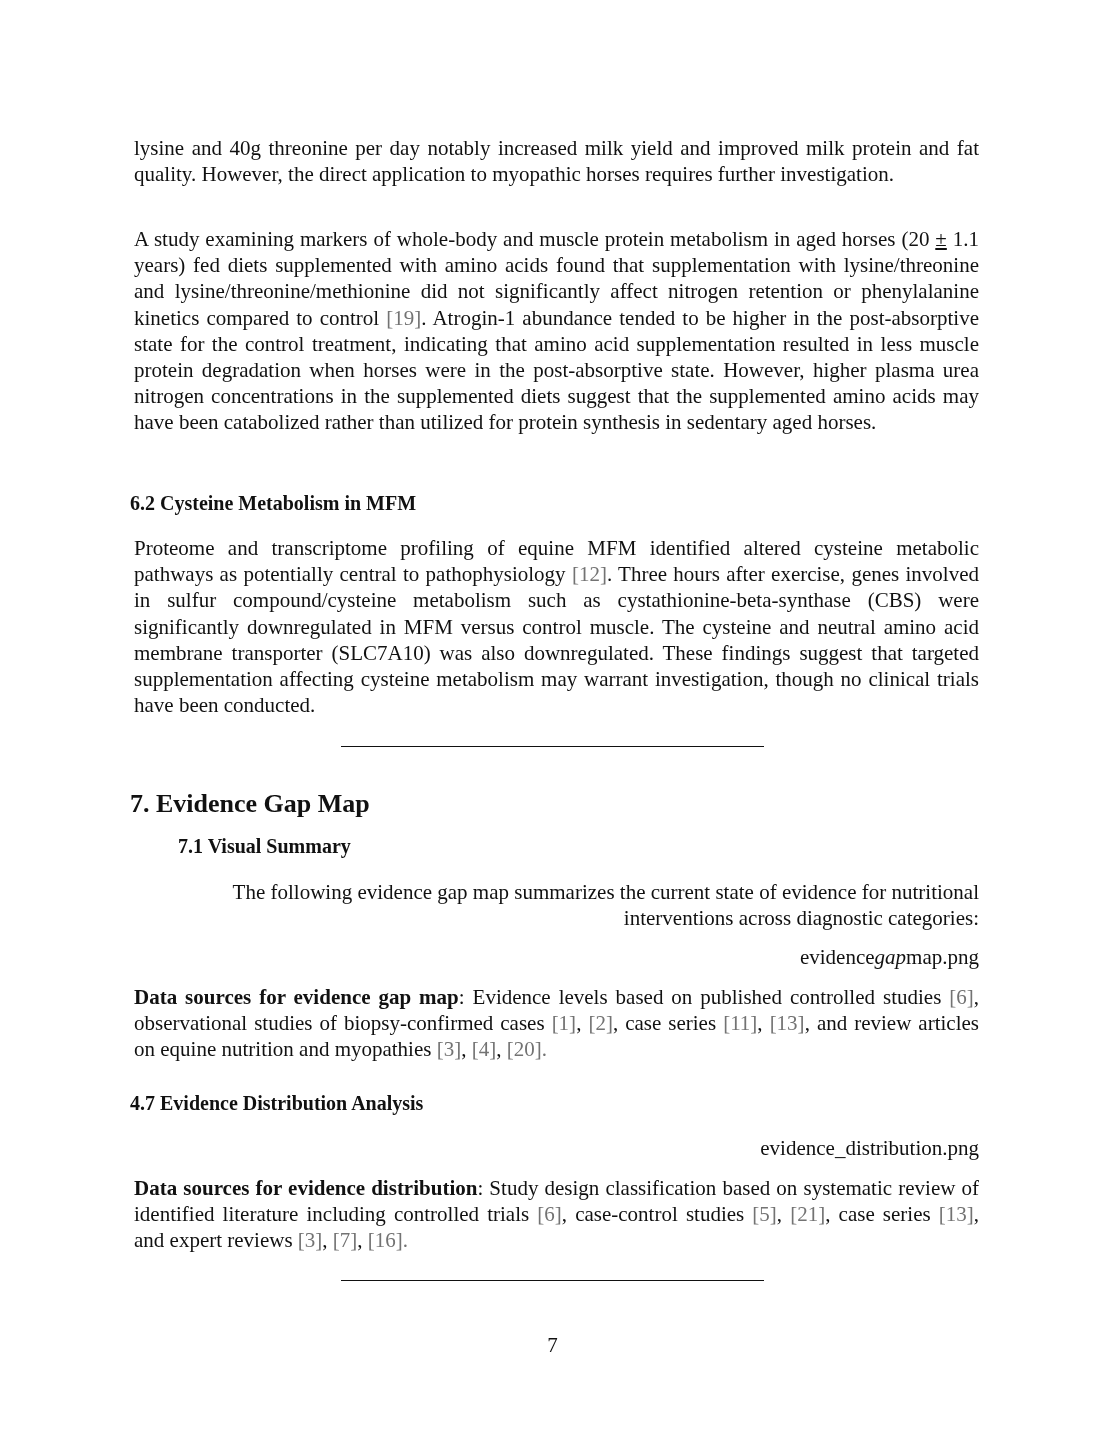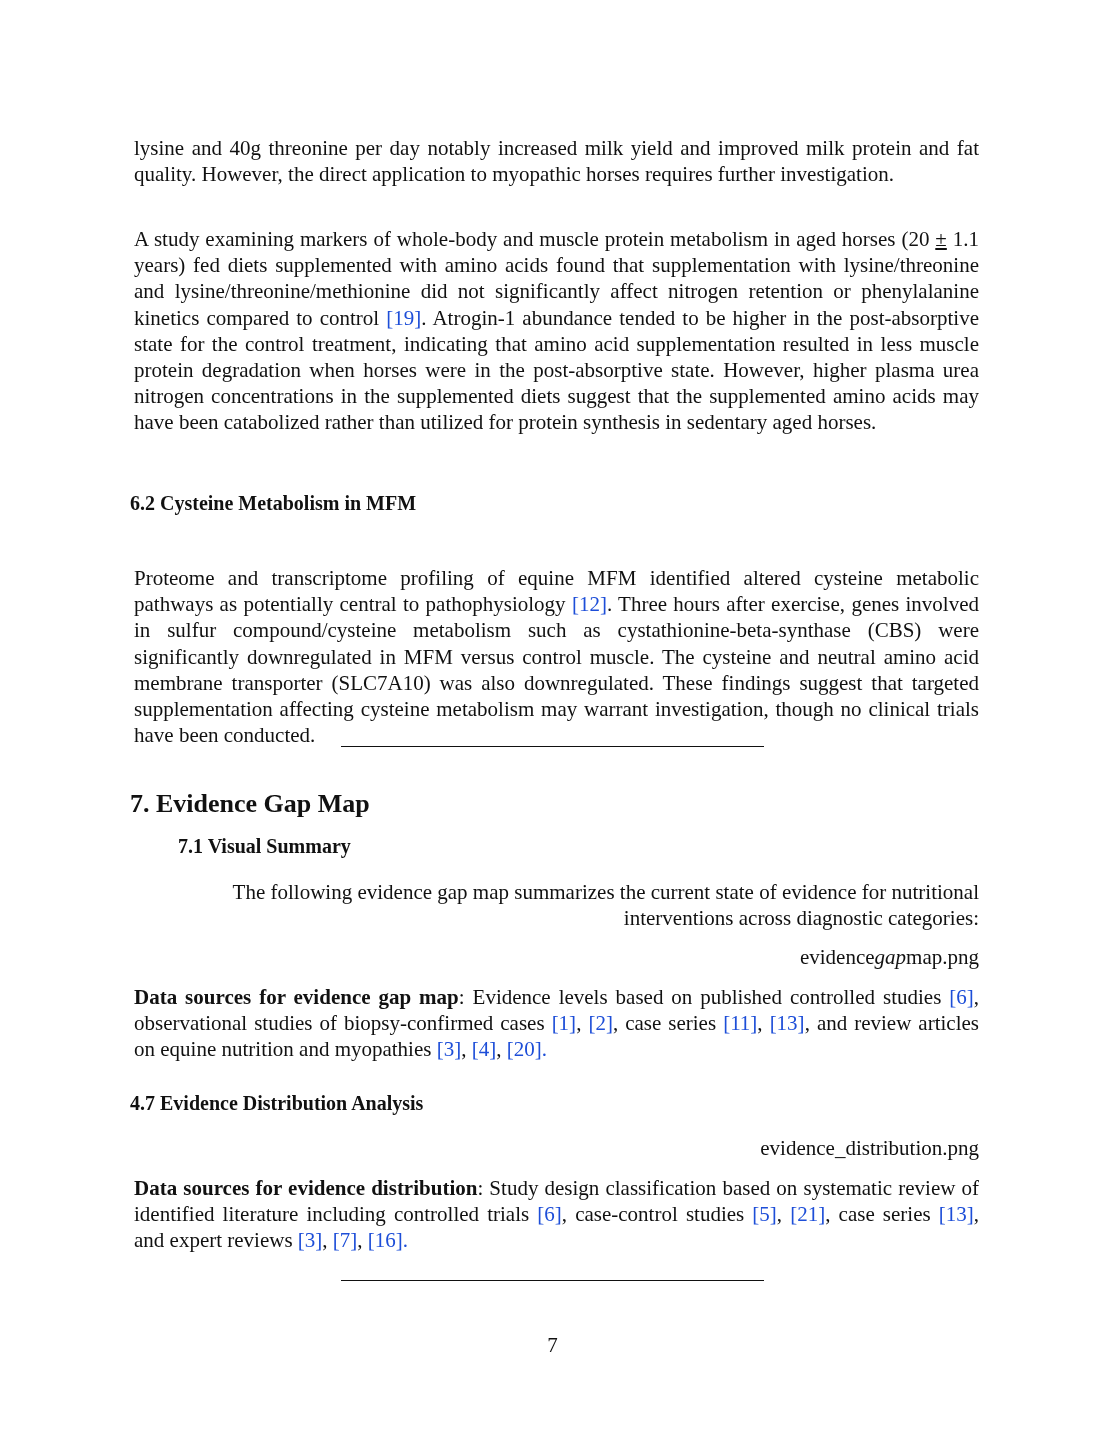--- a/index.html
+++ b/index.html
@@ -42,21 +42,21 @@
     }
     .h3 {
       position: absolute;
       left: 0;
       font-size: 20px;
       font-weight: bold;
       margin: 0;
       line-height: 24px;
     }
     .cite {
-      color: #1d4ed8;
+      color: #737373;
       text-decoration: none;
       cursor: pointer;
     }
     .rule {
       position: absolute;
       left: 341px;
       width: 423px;
       height: 0;
       border-top: 1.5px solid #111111;
     }
@@ -79,21 +79,21 @@
   <p class="para" style="top:131px;">
     <span>lysine and 40g threonine per day notably increased milk yield and improved milk protein and fat quality. However, the direct application to myopathic horses requires further investigation.</span>
   </p>
 
   <p class="para" style="top:222px;">
     <span>A study examining markers of whole-body and muscle protein metabolism in aged horses (20 </span><span style="text-decoration: underline;">±</span><span> 1.1 years) fed diets supplemented with amino acids found that supplementation with lysine/threonine and lysine/threonine/methionine did not significantly affect nitrogen retention or phenylalanine kinetics compared to control </span><a class="cite">[19]</a><span>. Atrogin-1 abundance tended to be higher in the post-absorptive state for the control treatment, indicating that amino acid supplementation resulted in less muscle protein degradation when horses were in the post-absorptive state. However, higher plasma urea nitrogen concentrations in the supplemented diets suggest that the supplemented amino acids may have been catabolized rather than utilized for protein synthesis in sedentary aged horses.</span>
   </p>
 
   <h3 class="h3" style="top:491px;text-align:center;">6.2 Cysteine Metabolism in MFM</h3>
 
-  <p class="para" style="top:561px;">
+  <p class="para" style="top:531px;">
     <span>Proteome and transcriptome profiling of equine MFM identified altered cysteine metabolic pathways as potentially central to pathophysiology </span><a class="cite">[12]</a><span>. Three hours after exercise, genes involved in sulfur compound/cysteine metabolism such as cystathionine-beta-synthase (CBS) were significantly downregulated in MFM versus control muscle. The cysteine and neutral amino acid membrane transporter (SLC7A10) was also downregulated. These findings suggest that targeted supplementation affecting cysteine metabolism may warrant investigation, though no clinical trials have been conducted.</span>
   </p>
 
 </div>
 
 <div class="rule" style="top:746px;"></div>
 
 <div class="page" style="top:0;">
 
   <h2 class="h2" style="top:789px;">7. Evidence Gap Map</h2>

